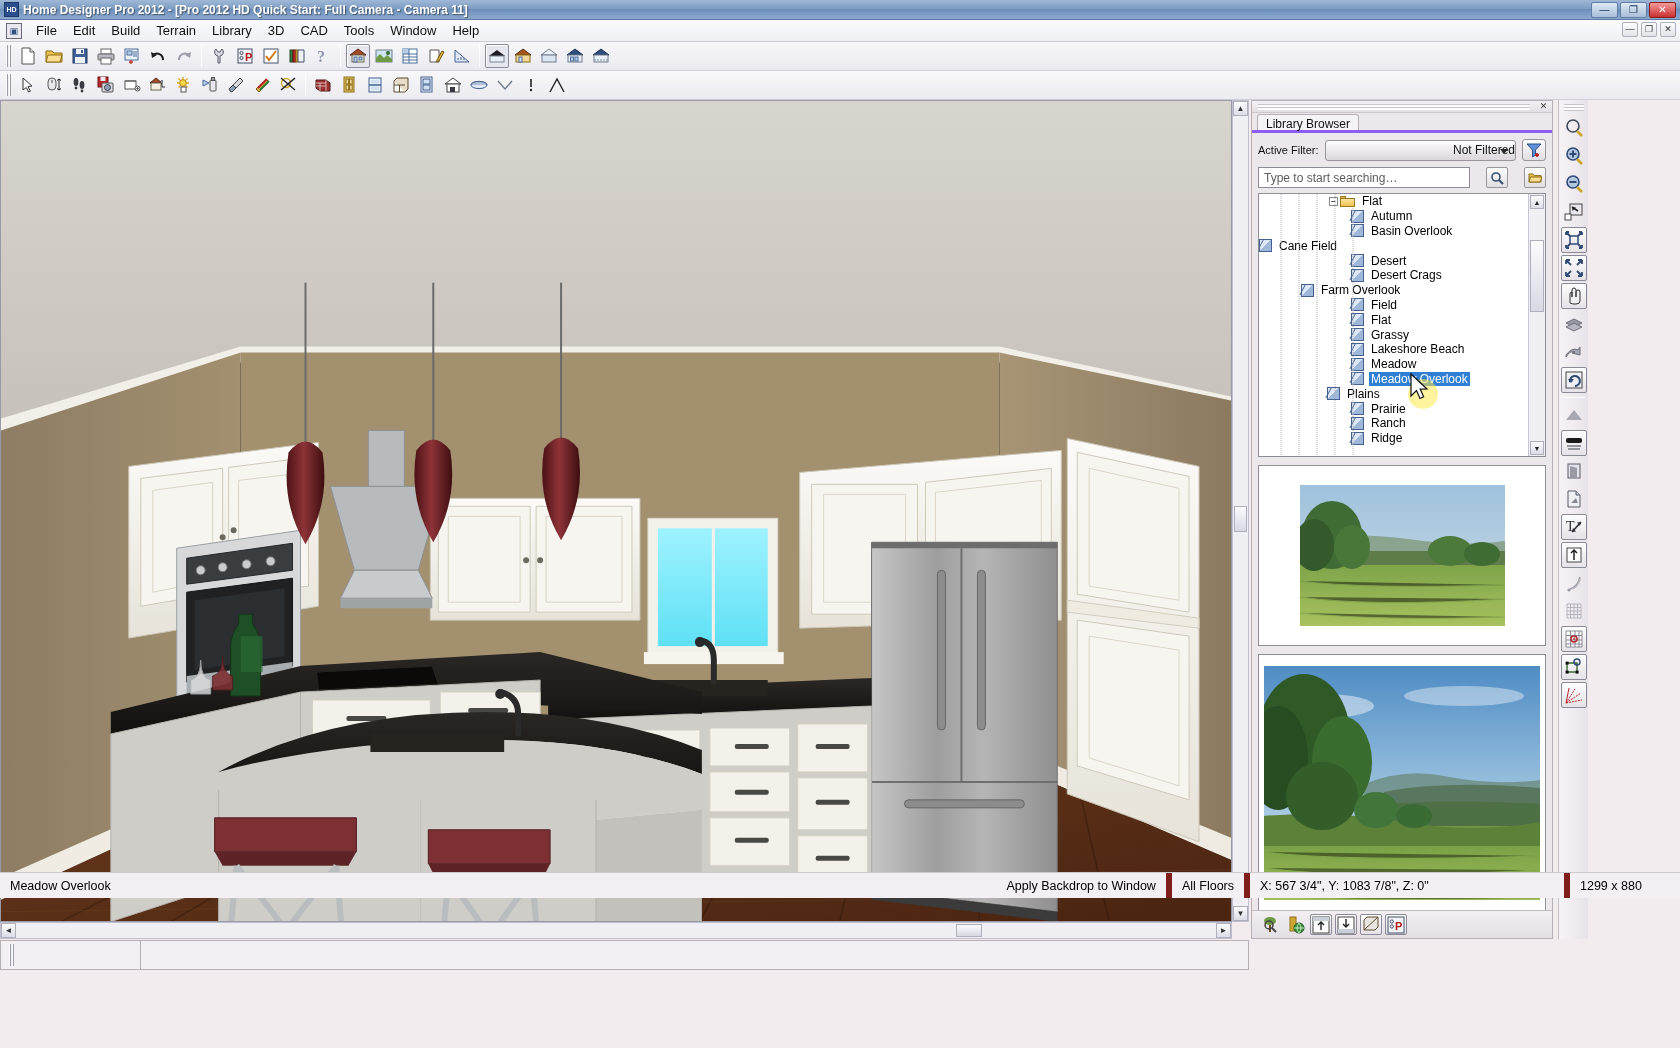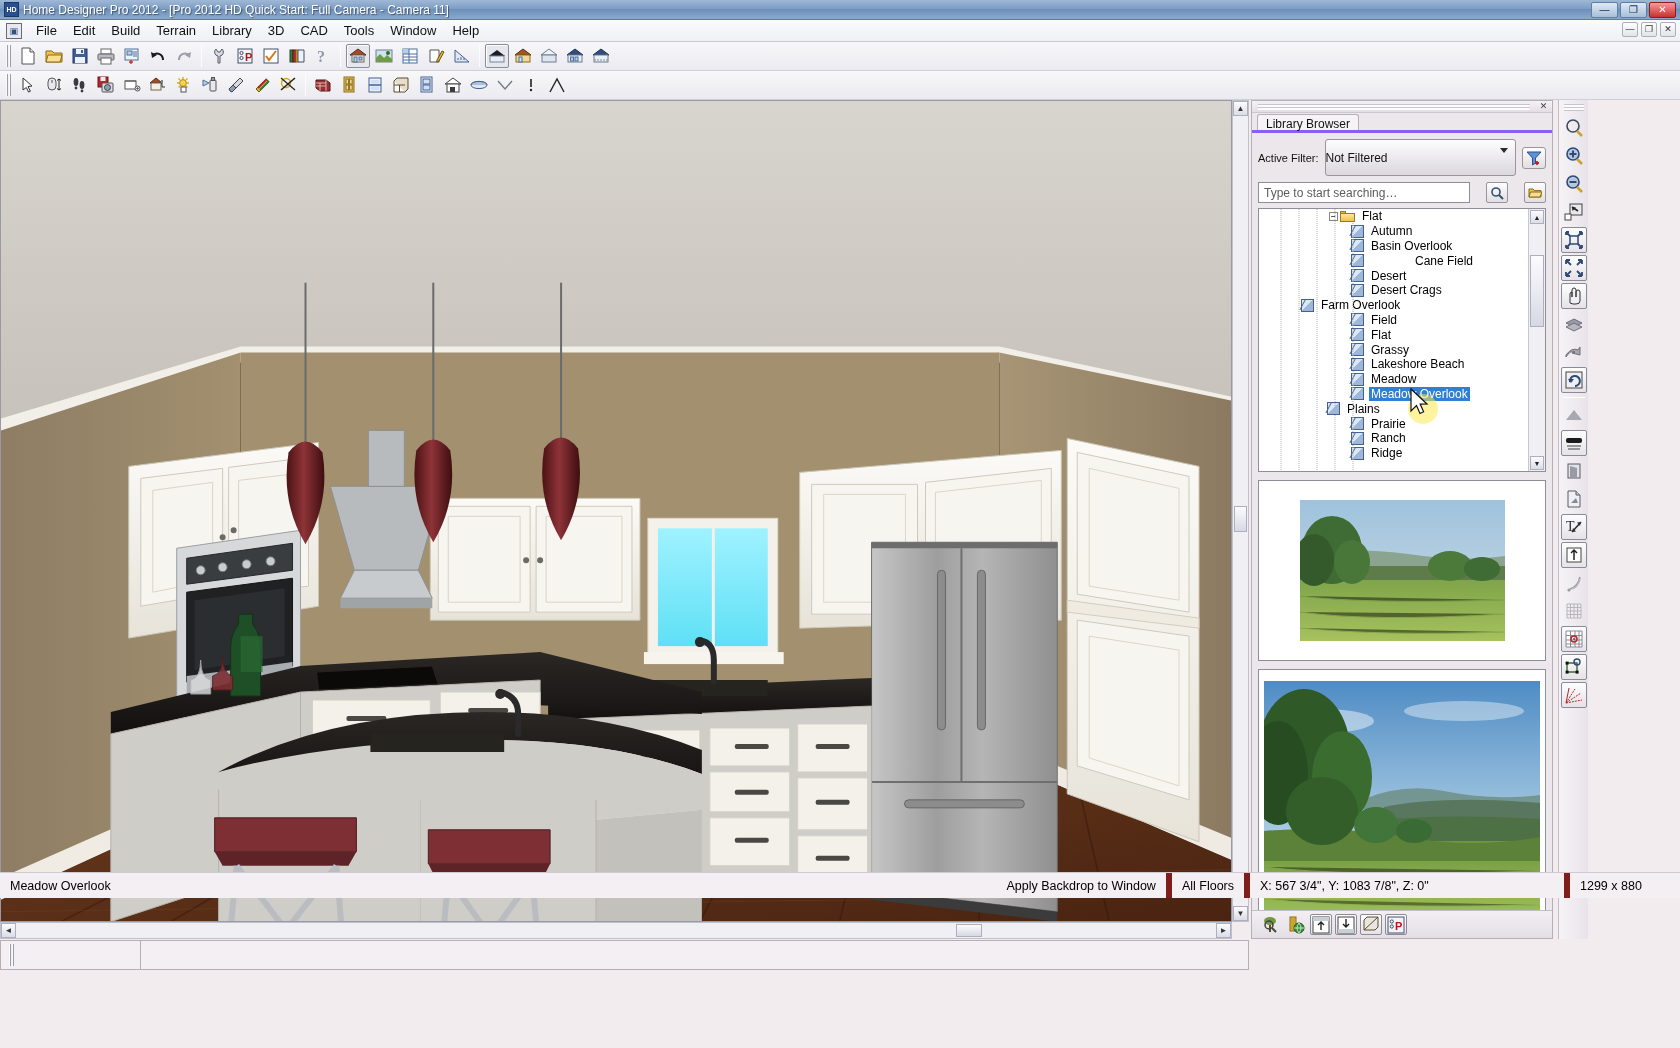--- a/index.html
+++ b/index.html
@@ -22,21 +22,21 @@
     padding: 0 2px;
   }
   .title-icon {
     width: 15px; height: 15px; margin: 0 4px 0 2px;
     background: #2b4f8e; color: #fff;
     font-size: 7px; font-weight: bold;
     display: flex; align-items: center; justify-content: center;
     border: 1px solid #1b3767;
   }
   .title-text {
-    color: #fff; font-size: 12px; font-weight: normal;
+    color: #fff; font-size: 12px; font-weight: bold;
     text-shadow: 1px 1px 1px rgba(0,0,0,.45);
     white-space: nowrap; flex: 1;
   }
   .win-btns { display: flex; gap: 2px; padding-right: 2px; }
   .win-btn {
     width: 27px; height: 16px;
     background: linear-gradient(to bottom,#dfe9f5,#a8bfd8);
     border: 1px solid #5f7ea8; border-radius: 2px;
     display: flex; align-items: center; justify-content: center;
     font-size: 10px; color: #13304f; line-height: 1;
@@ -151,21 +151,21 @@
   .lib-tab {
     padding: 2px 8px 3px; font-size: 12px; color: #111;
     background: #f6f3f6; border: 1px solid #b6b0b6; border-bottom: none;
     border-radius: 3px 3px 0 0; margin-top: 1px;
   }
   .lib-body { padding: 6px 6px 0 6px; }
 
   .filter-row { display: flex; align-items: center; gap: 6px; margin-bottom: 6px; }
   .filter-label { font-size: 11px; color: #111; }
   .filter-select {
-    flex: 1; height: 37px; display: flex; align-items: center; justify-content: flex-start;
+    flex: 1; height: 21px; display: flex; align-items: center; justify-content: flex-end;
     position: relative;
     background: linear-gradient(to bottom,#fdfdfe,#dbd7dd);
     border: 1px solid #9a949b; border-radius: 3px;
     font-size: 12px; color: #111;
   }
   .filter-select .caret {
     position: absolute; right: 7px; top: 8px;
     width: 0; height: 0; border-left: 4px solid transparent;
     border-right: 4px solid transparent; border-top: 5px solid #2a2a2a;
   }
@@ -928,21 +928,21 @@
                 </div>
               <span class="tree-label">Autumn</span>
             </div>
             <div class="tree-row" style="padding-left:92px;">
               <div class="page-icon">
                   <div class="sheet"></div>
                   <div class="fold"></div>
                 </div>
               <span class="tree-label">Basin Overlook</span>
             </div>
-            <div class="tree-row" style="padding-left:92px;gap:44px;">
+            <div class="tree-row" style="">
               <div class="page-icon">
                   <div class="sheet"></div>
                   <div class="fold"></div>
                 </div>
               <span class="tree-label">Cane Field</span>
             </div>
             <div class="tree-row" style="padding-left:92px;">
               <div class="page-icon">
                   <div class="sheet"></div>
                   <div class="fold"></div>

